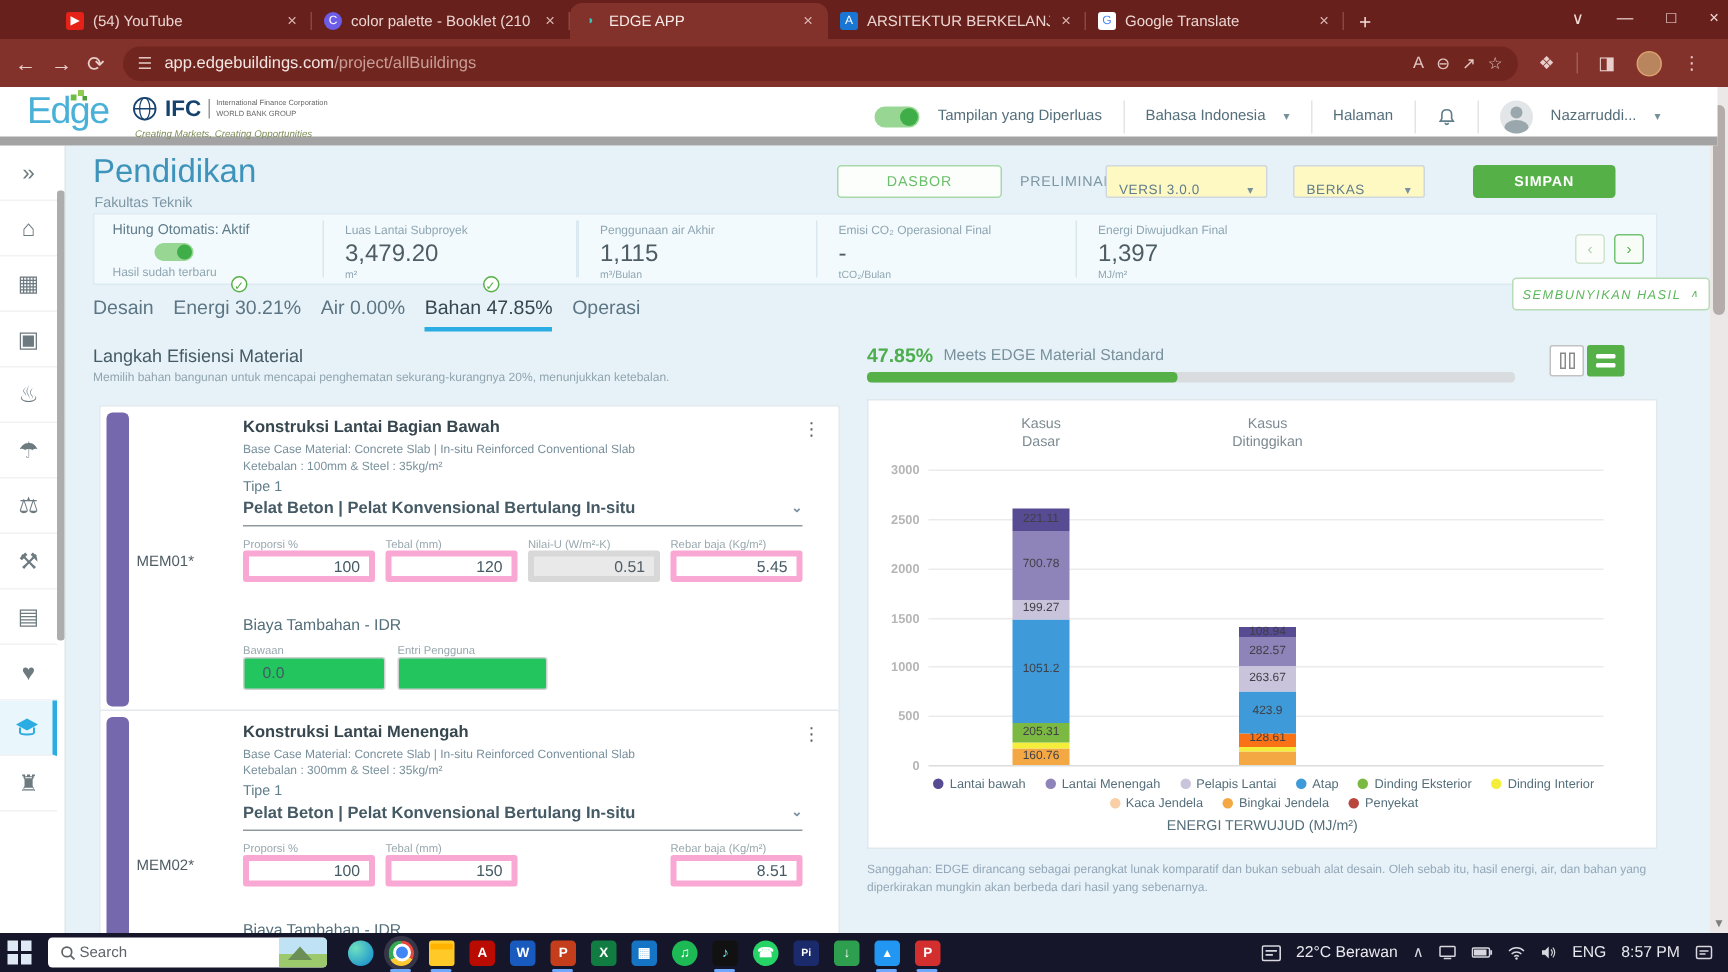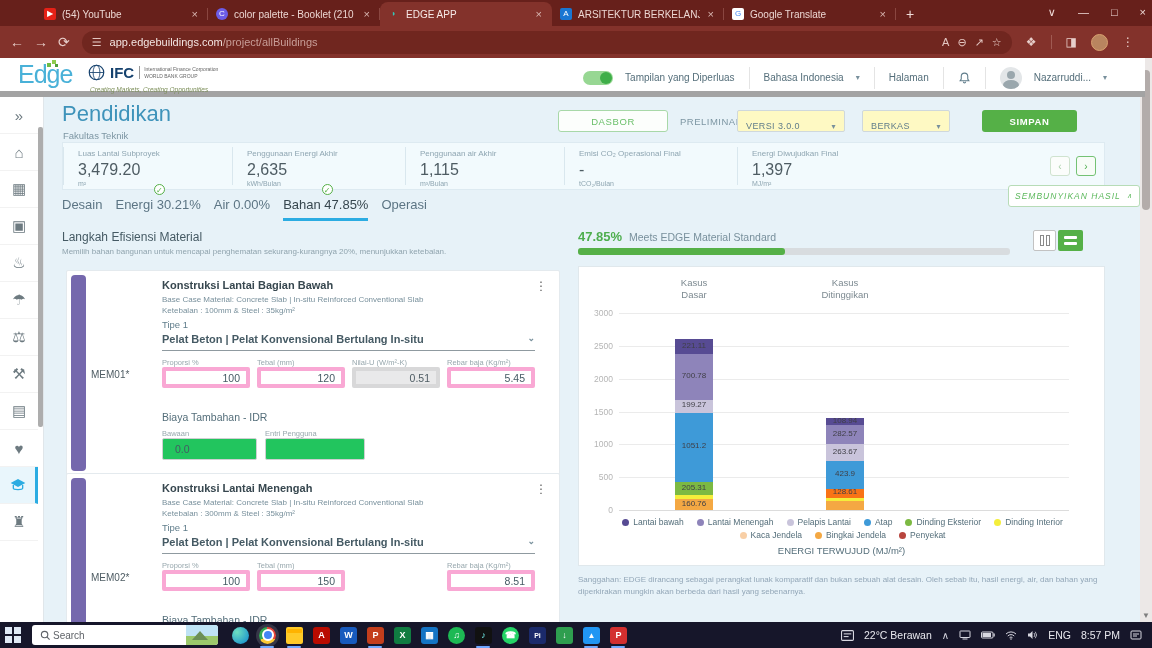--- a/index.html
+++ b/index.html
@@ -116,21 +116,21 @@
   #vt1{width:23px;height:21px;background:#fff;border:1px solid #c2c2c2;border-radius:2px;display:flex;align-items:center;justify-content:center;gap:2px;}
   #vt1 i{width:4px;height:11px;border:1px solid #8a8a8a;}
   #vt2{width:25px;height:21px;background:#55b047;border-radius:2px;display:flex;flex-direction:column;align-items:center;justify-content:center;gap:3px;margin-left:2px;}
   #vt2 i{width:13px;height:3px;background:#fff;border-radius:1px;}
 
   #chartcard{position:absolute;left:534px;top:169px;width:527px;height:300px;background:#fff;border:1px solid #e0e8ec;}
   .colhdr{position:absolute;top:10px;width:120px;text-align:center;font-size:9.5px;color:#7d8a91;line-height:1.3;}
   #plot{position:absolute;left:40px;top:46px;width:450px;height:197px;}
   .grid{position:absolute;left:0;width:100%;height:1px;background:#ebebeb;}
   .grid.zero{background:#dcdcdc;}
-  .ylab{position:absolute;width:34px;text-align:right;font-size:8.5px;color:#b5b5b5;}
+  .ylab{position:absolute;width:34px;text-align:right;font-size:8.5px;color:#b5b5b5;font-weight:bold;}
   .bar{position:absolute;width:38px;bottom:0;top:0;}
   .seg{position:absolute;width:38px;}
   .seglab{position:absolute;width:100%;text-align:center;font-size:8px;color:#3f3f46;top:50%;margin-top:-5px;line-height:1;}
   #legend{position:absolute;left:20px;top:250px;width:487px;display:flex;flex-wrap:wrap;justify-content:center;column-gap:13px;row-gap:3px;}
   .litem{display:flex;align-items:center;gap:4px;font-size:8.5px;color:#546e7a;}
   .ldot{width:7px;height:7px;border-radius:50%;}
   #xlabel{position:absolute;left:0;top:278px;width:100%;text-align:center;font-size:9.5px;color:#546e7a;}
   #disclaimer{position:absolute;left:534px;top:477px;width:530px;font-size:8px;color:#93a7b8;line-height:1.5;}
 
   
@@ -329,33 +329,33 @@
           <span>VERSI 3.0.0</span>
           <span class="caret">▾</span>
         </div>
       <div id="bersel" class="select">
           <span>BERKAS</span>
           <span class="caret">▾</span>
         </div>
       <div id="simpan" class="btn">SIMPAN</div>
 
       <div id="statspanel">
+        <div id="autoblk">
+          <div id="autolbl">Hitung Otomatis: Aktif</div>
+          <div id="autotog"></div>
+          <div id="autosub">Hasil sudah terbaru</div>
+        </div>
         <div id="statitems" style="display:flex;">
             <div class="sdiv"></div>
             <div class="stat statw0">
               <div class="sl">Luas Lantai Subproyek</div>
               <div class="sv">3,479.20</div>
               <div class="su">m²</div>
             </div>
             <div class="sdiv"></div>
-            <div class="stat statw1">
-              <div class="sl">Penggunaan Energi Akhir</div>
-              <div class="sv">2,635</div>
-              <div class="su">kWh/Bulan</div>
-            </div>
             <div class="sdiv"></div>
             <div class="stat statw2">
               <div class="sl">Penggunaan air Akhir</div>
               <div class="sv">1,115</div>
               <div class="su">m³/Bulan</div>
             </div>
             <div class="sdiv"></div>
             <div class="stat statw3">
               <div class="sl">Emisi CO₂ Operasional Final</div>
               <div class="sv">-</div>

